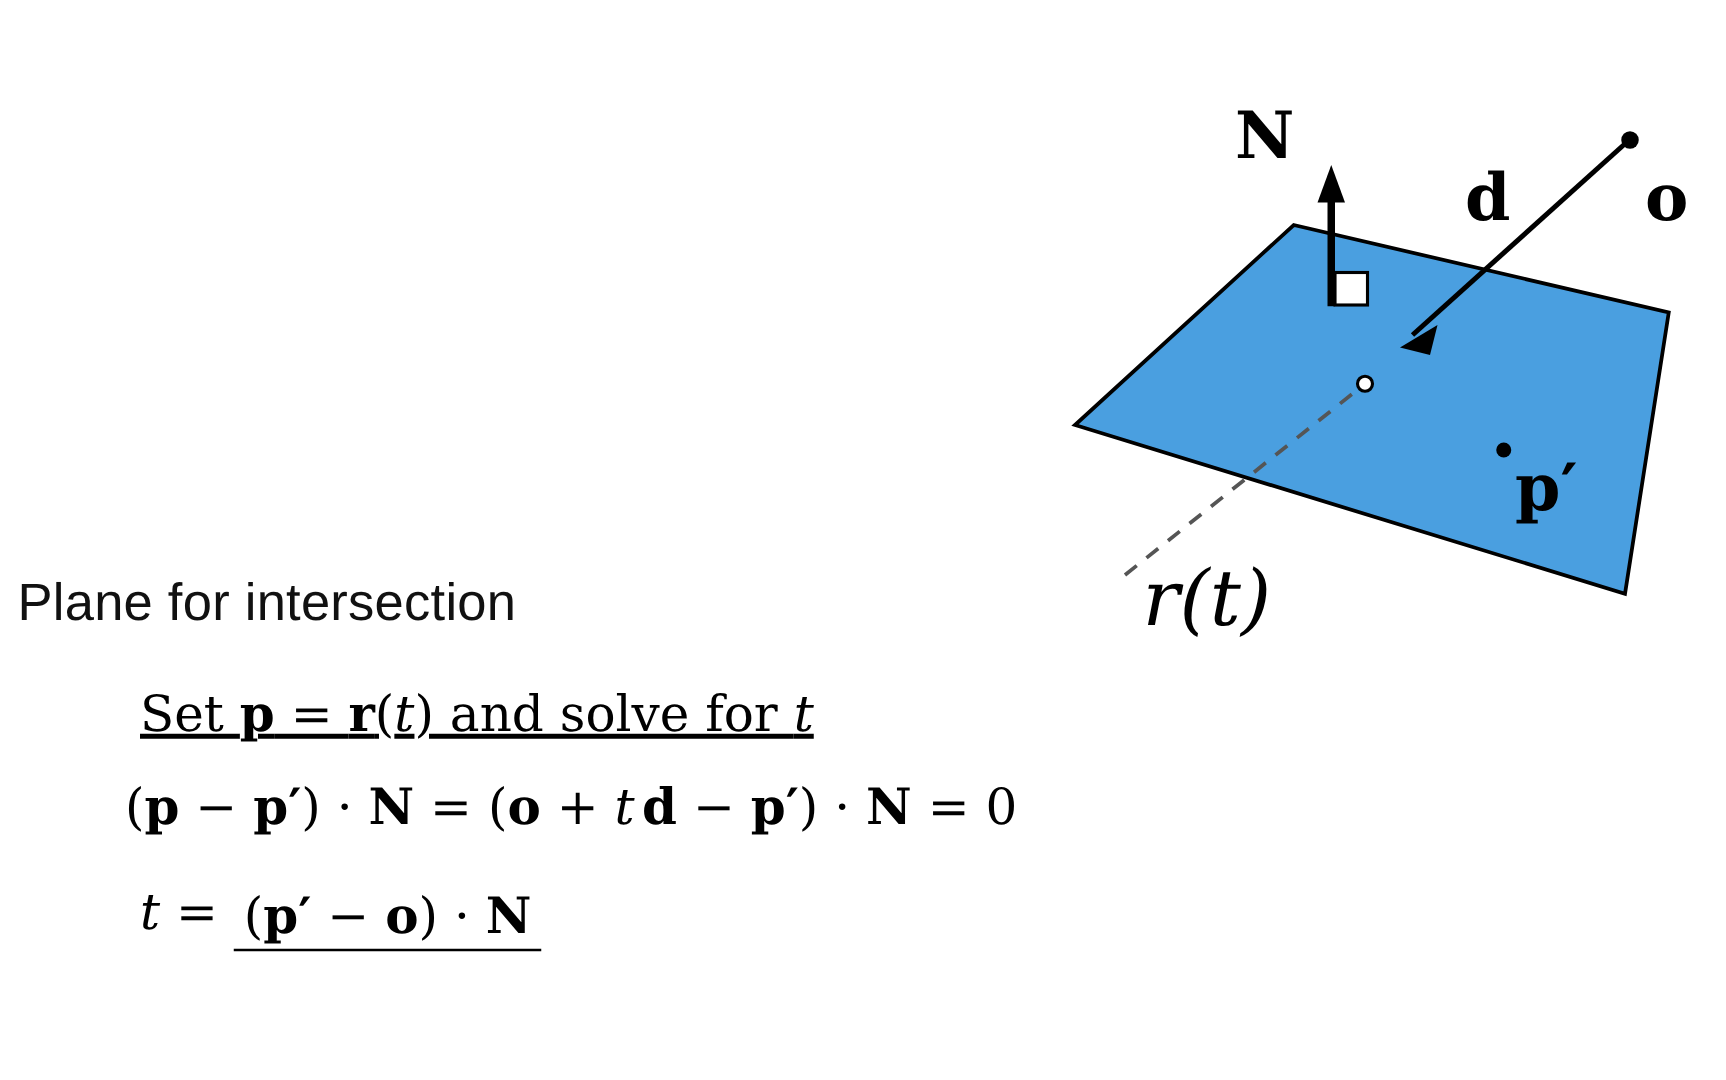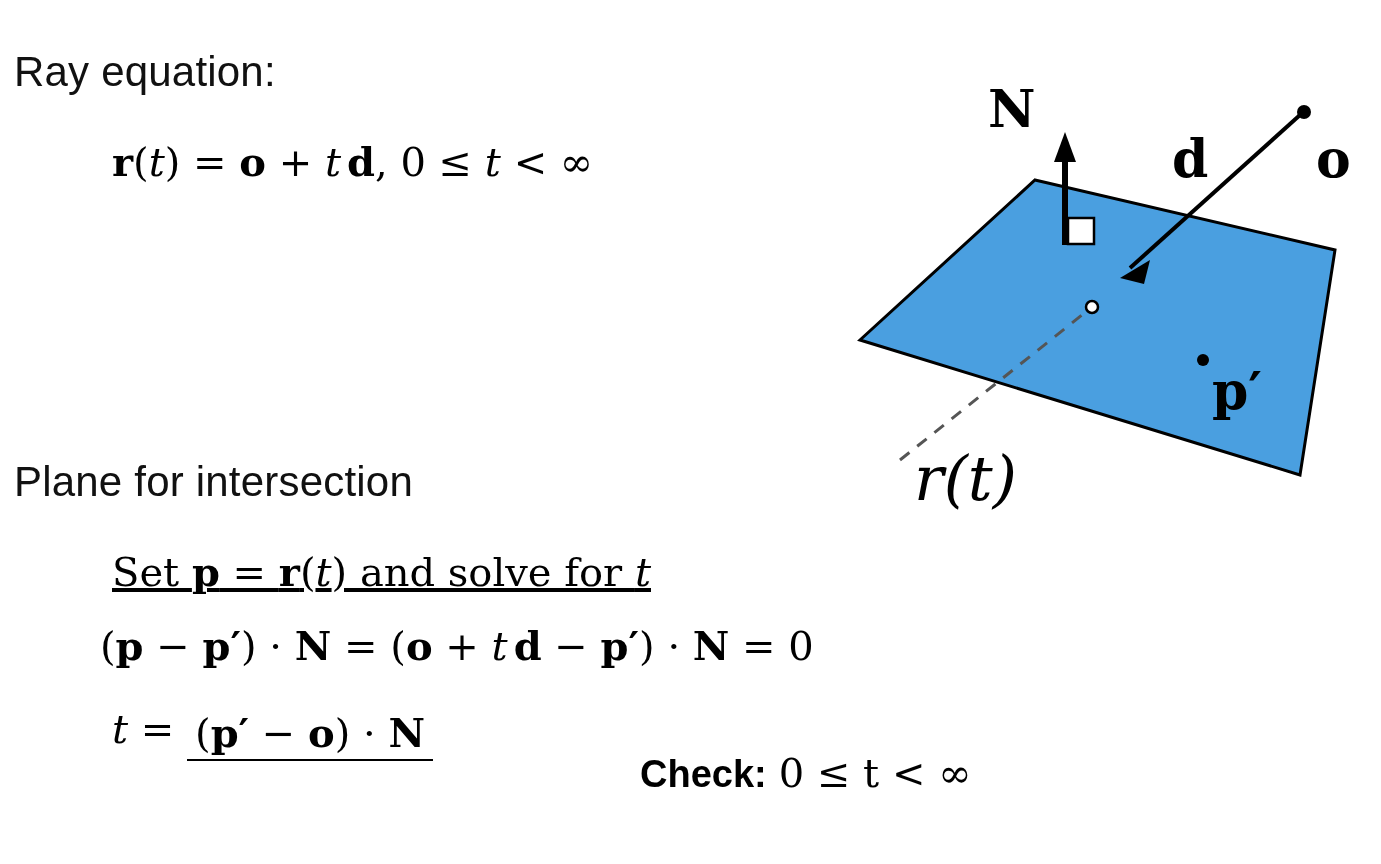--- a/index.html
+++ b/index.html
@@ -88,48 +88,41 @@
     font-weight: normal;
     font-style: italic;
     font-size: 62px;
   }
 </style>
 </head>
 <body>
 
 <div id="slide">
 
-  <div class="heading" style="left:14px; top:48px;">Ray equation:</div>
 
-  <div class="math" style="left:112px; top:138px;">
-    <span class="mathbf">r</span><span>(</span><span class="mathit">t</span><span>) = </span><span class="mathbf">o</span><span> + </span><span class="mathit">t</span><span style="display:inline-block;width:6px"></span><span class="mathbf">d</span><span>,  0 ≤ </span><span class="mathit">t</span><span> &lt; ∞</span>
-  </div>
 
 
 
   <div class="heading" style="left:14px; top:458px;">Plane for intersection</div>
 
   <div class="math" style="left:112px; top:548px;text-decoration:underline;">
     <span>Set </span><span class="mathbf">p</span><span> = </span><span class="mathbf">r</span><span>(</span><span class="mathit">t</span><span>) and solve for </span><span class="mathit">t</span>
   </div>
 
   <div class="math" style="left:100px; top:622px;text-align:center;">
     <span>(</span><span class="mathbf">p</span><span> − </span><span class="mathbf">p′</span><span>) · </span><span class="mathbf">N</span><span> = (</span><span class="mathbf">o</span><span> + </span><span class="mathit">t</span><span style="display:inline-block;width:6px"></span><span class="mathbf">d</span><span> − </span><span class="mathbf">p′</span><span>) · </span><span class="mathbf">N</span><span> = 0</span>
   </div>
 
   <div class="math" style="left:112px; top:700px;">
     <span class="mathit">t</span><span> = </span><span class="frac">
       <span class="num"><span>(</span><span class="mathbf">p′</span><span> − </span><span class="mathbf">o</span><span>) · </span><span class="mathbf">N</span></span>
       <span class="bar"></span>
     </span>
   </div>
 
-  <div class="math" style="left:640px; top:750px;">
-    <span class="sf-bold">Check:</span><span style="display:inline-block;width:12px"></span><span>0 ≤ t &lt; ∞</span>
-  </div>
 
   <div id="diagram">
     <svg width="560" height="520" viewBox="0 0 560 520">
 
       <polygon points="215,160 515,230 480,455 40,320" fill="#4a9fe0" stroke="#000000" stroke-width="3"></polygon>
 
       <line x1="80" y1="440" x2="272" y2="287" stroke="#555555" stroke-width="3" stroke-dasharray="12 10"></line>
 
       <line x1="480" y1="95" x2="310" y2="248" stroke="#000000" stroke-width="4"></line>
       <polygon points="300,258 330,240 324,264" fill="#000000"></polygon>

